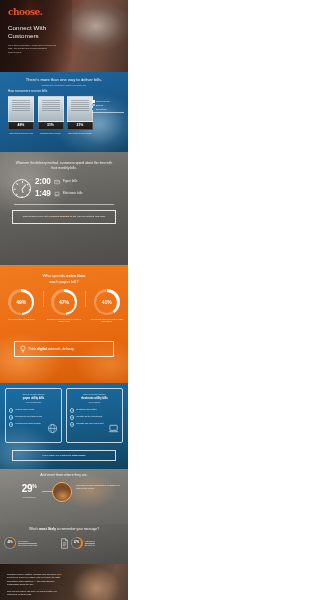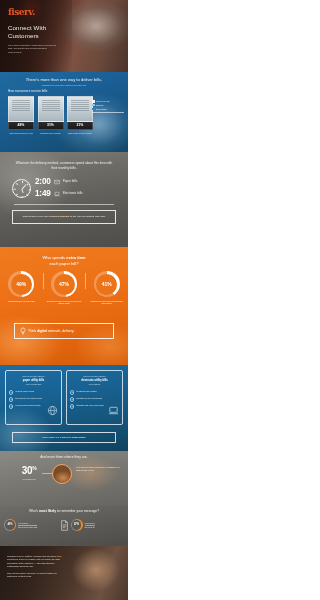--- a/index.html
+++ b/index.html
@@ -77,21 +77,21 @@
   .card-cap{ margin-top:2px; color:#cfe2ef; font-size:1.9px; text-align:center; line-height:1.3; }
 
   .legend{ position:absolute; z-index:4; right:4px; top:28px; width:32px; }
   .legend-row{ display:flex; align-items:center; gap:1.4px; margin-bottom:1.2px; }
   .sw{ width:2.6px; height:2.6px; flex:none; }
   .legend-row span{ color:#e2eef7; font-size:1.8px; }
   .legend-line{ height:.4px; background:rgba(255,255,255,.6); margin-top:1.5px; }
 
   
   .gray {
-    height:95px;
+    height:113px;
     background:
       radial-gradient(ellipse 70px 50px at 26px 30px, rgba(215,212,205,.55) 0%, rgba(120,118,112,0) 70%),
       linear-gradient(165deg,#8e8c86 0%,#7d7b75 30%,#6e6c67 62%,#5d5b57 100%);
   }
   .gray:after{
     content:"";position:absolute;inset:0;
     background:linear-gradient(180deg, rgba(60,58,55,.18), rgba(60,58,55,.42));
   }
   .g-head{ position:absolute; z-index:4; top:9px; left:0; width:128px; text-align:center;
     color:#f2f1ee; font-size:3.2px; line-height:1.45; padding:0 14px;}
@@ -217,21 +217,21 @@
   }
   .c-text{ position:absolute; z-index:4; left:7px; top:9px; width:56px; color:#e8e2dc; font-size:2.2px; line-height:1.55;}
   .c-text b{ color:#f0a868; font-weight:700;}
   .c-text p+p{ margin-top:3px;}
 </style>
 </head>
 <body>
 
 <section class="sec hero">
   <div class="hero-body">
-    <div class="logo">fiserv.</div>
+    <div class="logo">choose.</div>
     <div class="hero-h1">Connect With Customers</div>
     <div class="hero-sub">Give them what they want when it comes to bills, payments and communication preferences.</div>
   </div>
 </section>
 
 <section class="sec blue1">
   <div class="b1-title">There's more than one way to deliver bills.</div>
   <div class="b1-sub">Consumers tell us how they want to receive their bills.</div>
   <div class="b1-label">How consumers receive bills</div>
 
@@ -411,21 +411,21 @@
 
   <div class="b2-foot">
     <span>Learn what your customers</span>
     <b>really prefer.</b>
   </div>
 </section>
 
 <section class="sec meet">
   <div class="m-head">And meet them where they are.</div>
   <div class="m-stat">
-    <div class="m-num"><span>30</span><sup>%</sup></div>
+    <div class="m-num"><span>29</span><sup>%</sup></div>
     <div class="m-cap">of consumers</div>
   </div>
   <div class="m-connect"></div>
   <div class="m-photo"></div>
   <div class="m-right">remember seeing personalized messages on statements or bills.</div>
 </section>
 
 <section class="sec band">
   <div class="band-head">
     <span>Who's</span>

